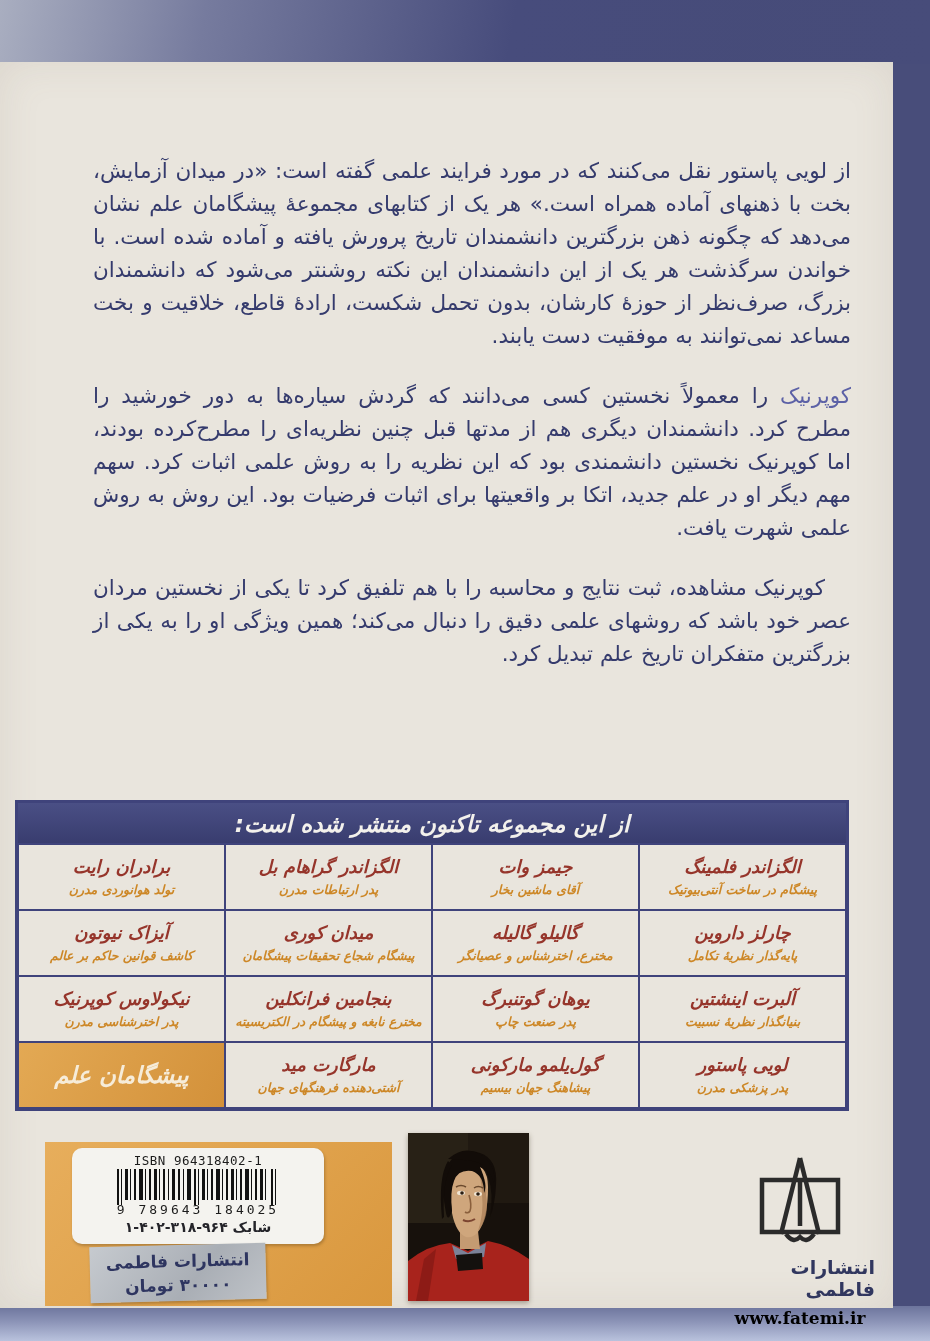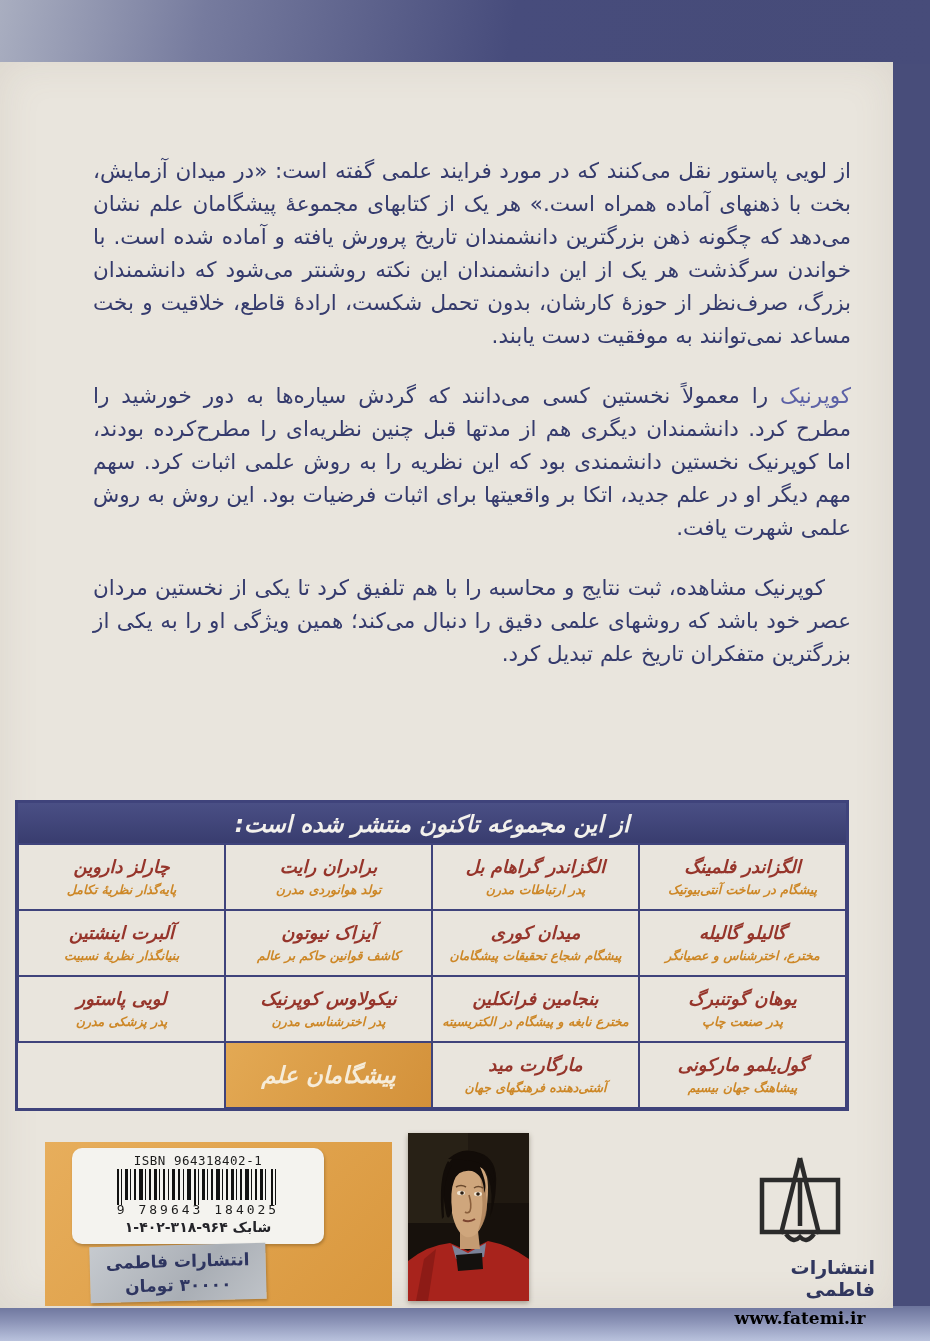--- a/index.html
+++ b/index.html
@@ -128,20 +128,24 @@
       <p class="indent">کوپرنیک مشاهده، ثبت نتایج و محاسبه را با هم تلفیق کرد تا یکی از نخستین مردان عصر خود باشد که روشهای علمی دقیق را دنبال می‌کند؛ همین ویژگی او را به یکی از بزرگترین متفکران تاریخ علم تبدیل کرد.</p>
     </div>
 
     <div class="pub-table">
       <div class="pub-table-header">از این مجموعه تاکنون منتشر شده است:</div>
       <div class="pub-grid">
 
         <div class="pub-cell">
           <span class="pub-name">الگزاندر فلمینگ</span>
           <span class="pub-sub">پیشگام در ساخت آنتی‌بیوتیک</span>
+        </div>
+        <div class="pub-cell">
+          <span class="pub-name">جیمز وات</span>
+          <span class="pub-sub">آقای ماشین بخار</span>
         </div>
         <div class="pub-cell">
           <span class="pub-name">الگزاندر گراهام بل</span>
           <span class="pub-sub">پدر ارتباطات مدرن</span>
         </div>
         <div class="pub-cell">
           <span class="pub-name">برادران رایت</span>
           <span class="pub-sub">تولد هوانوردی مدرن</span>
         </div>
 

